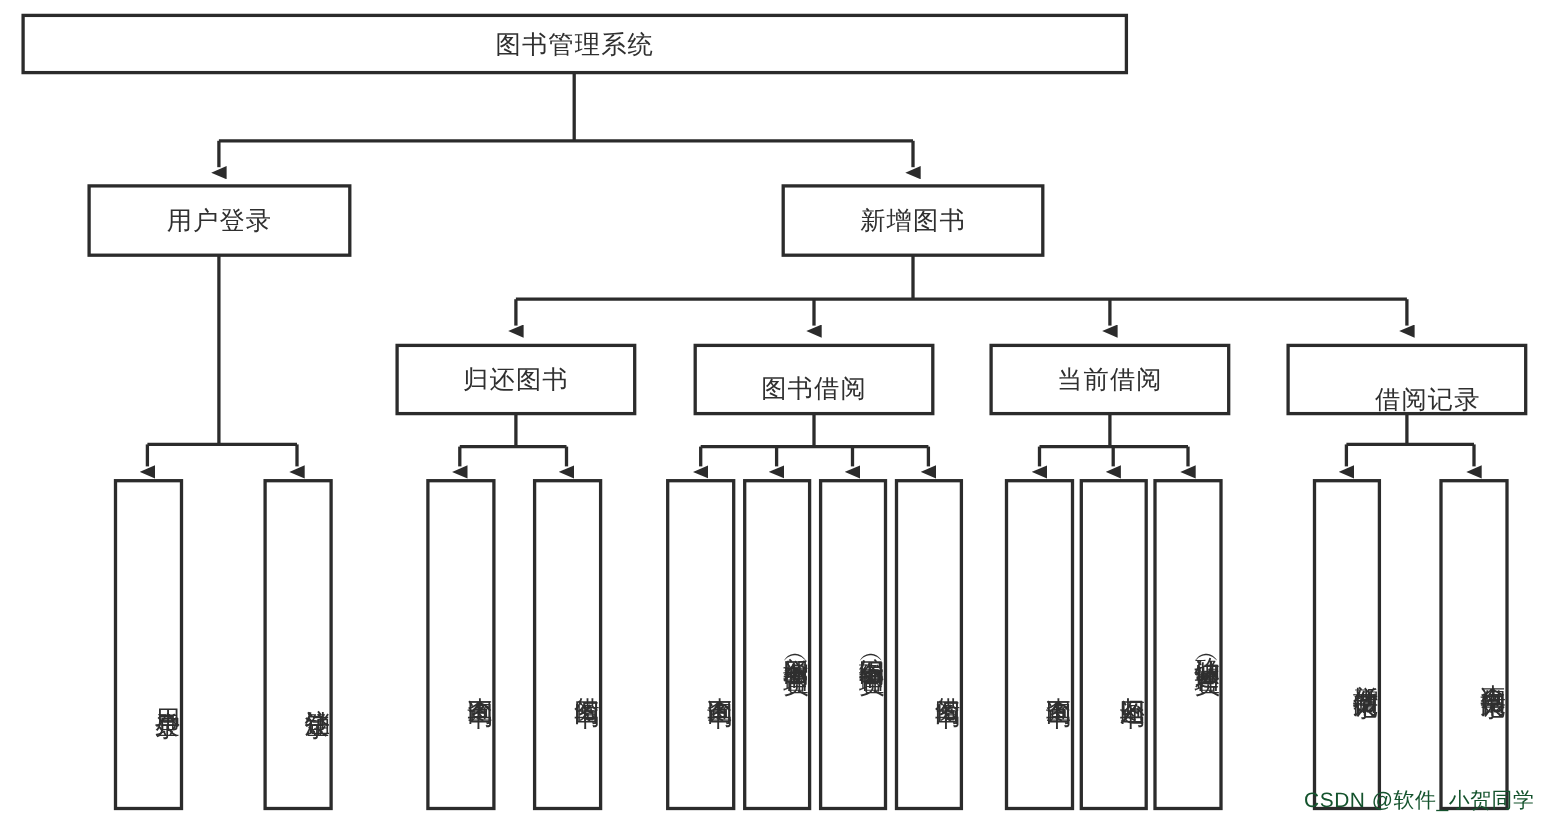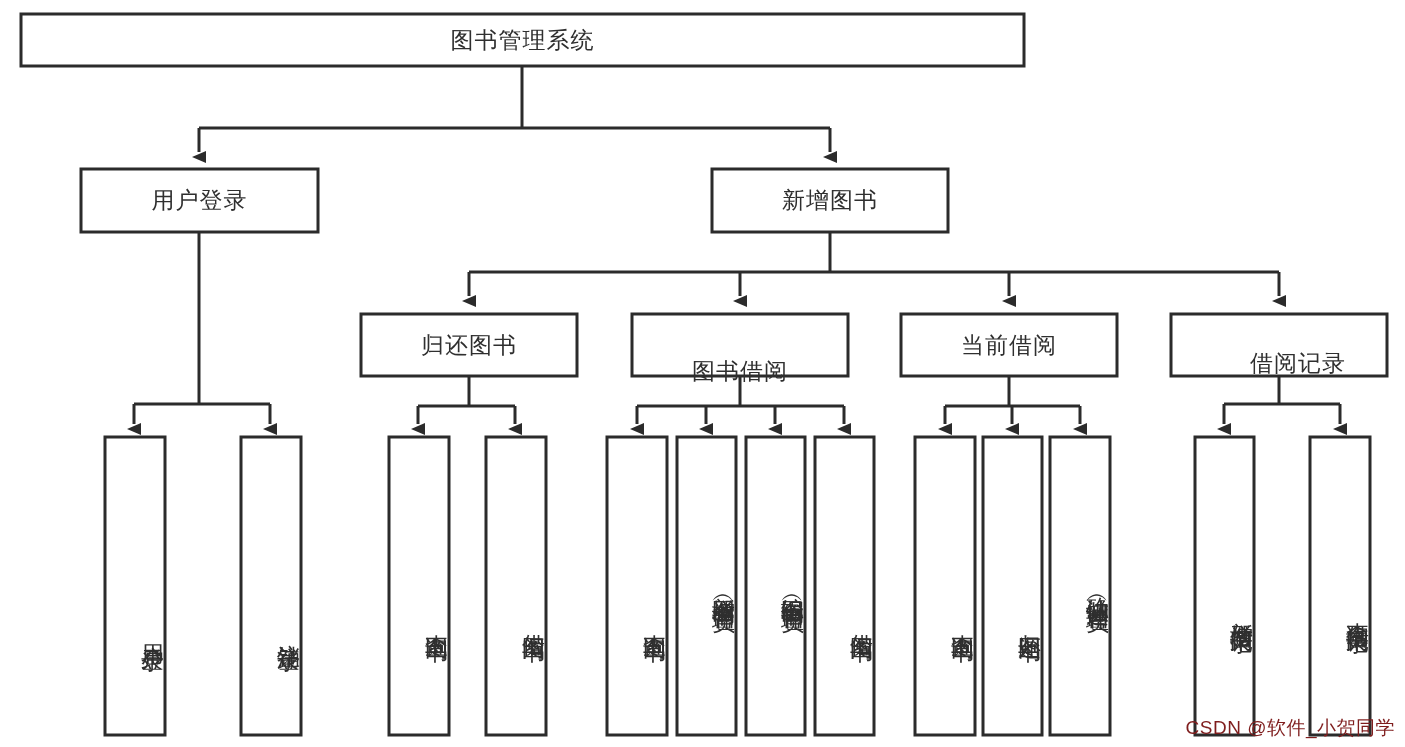--- a/index.html
+++ b/index.html
@@ -35,21 +35,21 @@
     fill: none;
   }
   .arrow-head {
     fill: #2b2b2b;
     stroke: none;
   }
   .watermark {
     position: absolute;
     right: 10px;
     bottom: 6px;
-    color: #7f1d1d;
+    color: #14532d;
     font-size: 19px;
     font-family: "Liberation Sans", "DejaVu Sans", sans-serif;
     letter-spacing: 0.5px;
     white-space: nowrap;
     user-select: none;
     pointer-events: none;
   }
   .vtext-cell {
     position: absolute;
     display: flex;
@@ -173,21 +173,21 @@
     <rect class="node-rect" x="1195" y="437" width="59" height="298"></rect>
     <rect class="node-rect" x="1310" y="437" width="60" height="298"></rect>
   </svg>
 
   <div class="htext-cell" style="left:21px;  top:14px;  width:1003px; height:52px;">图书管理系统</div>
 
   <div class="htext-cell" style="left:81px;  top:169px; width:237px; height:63px;">用户登录</div>
   <div class="htext-cell" style="left:712px; top:169px; width:236px; height:63px;">新增图书</div>
 
   <div class="htext-cell" style="left:361px;  top:314px; width:216px; height:62px;">归还图书</div>
-  <div class="htext-cell" style="left:632px;  top:332px; width:216px; height:78px;">图书借阅</div>
+  <div class="htext-cell" style="left:632px;  top:314px; width:216px; height:78px;">图书借阅</div>
   <div class="htext-cell" style="left:901px;  top:314px; width:216px; height:62px;">当前借阅</div>
   <div class="htext-cell" style="left:1171px; top:332px; width:204px; height:62px;margin-left:25px;">借阅记录</div>
 
   <div class="vtext-cell" style="left:105px; top:530px; width:60px; height:200px;">用户登录</div>
   <div class="vtext-cell" style="left:241px; top:530px; width:60px; height:200px;">注销登录</div>
 
   <div class="vtext-cell" style="left:389px; top:510px; width:60px; height:220px;">查询图书</div>
   <div class="vtext-cell" style="left:486px; top:510px; width:60px; height:220px;">借阅图书</div>
 
   <div class="vtext-cell" style="left:607px; top:510px; width:60px; height:220px;">查询图书</div>

